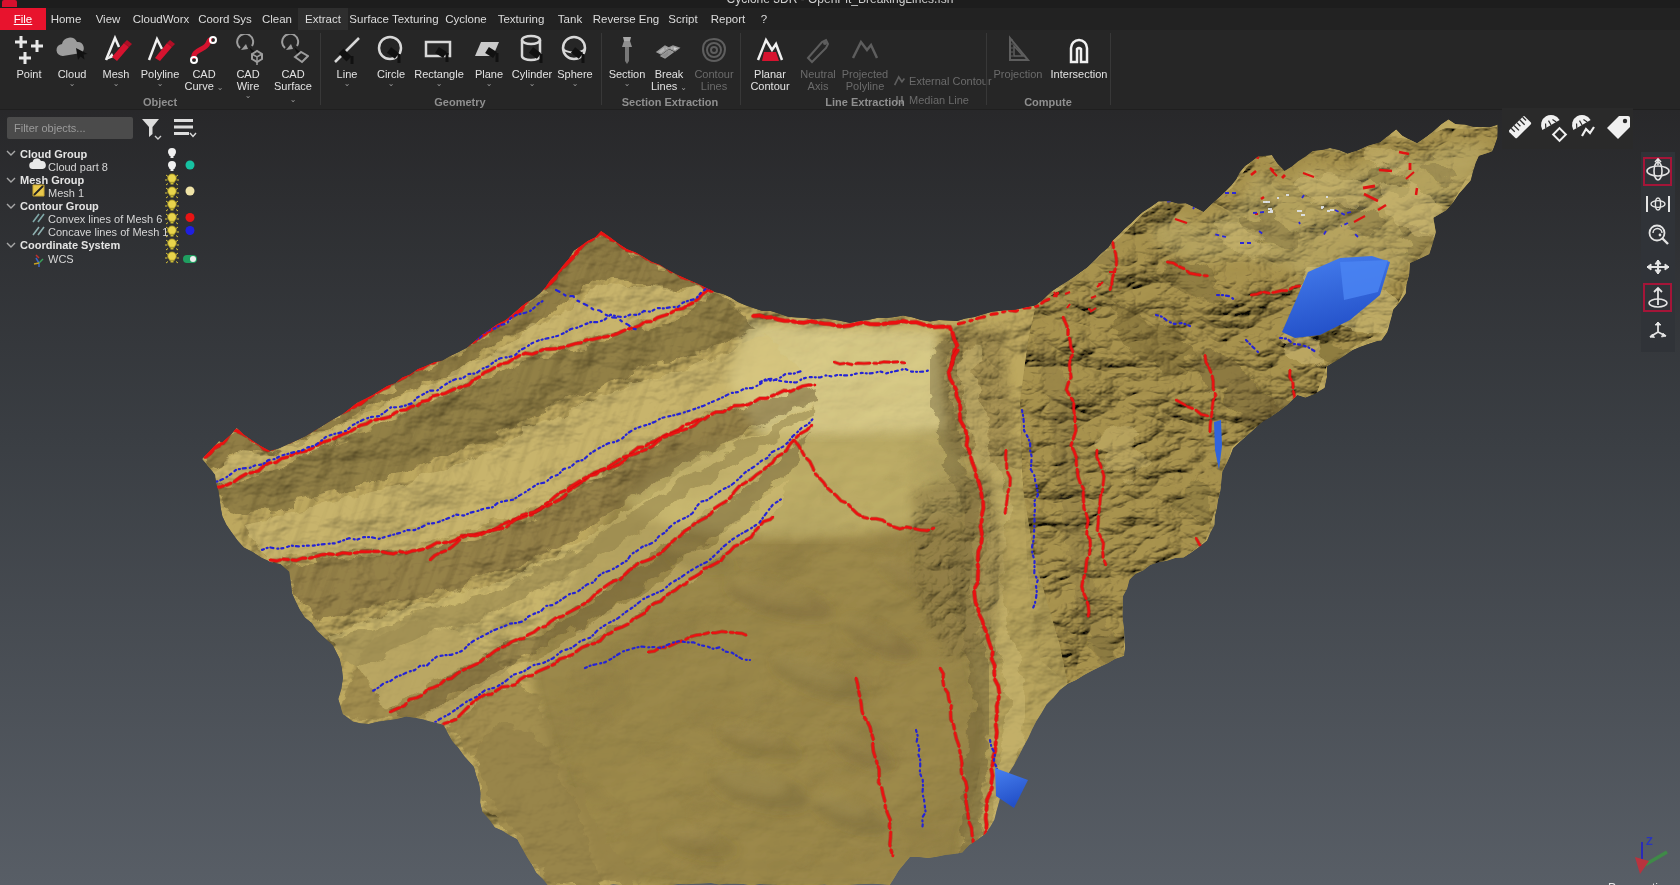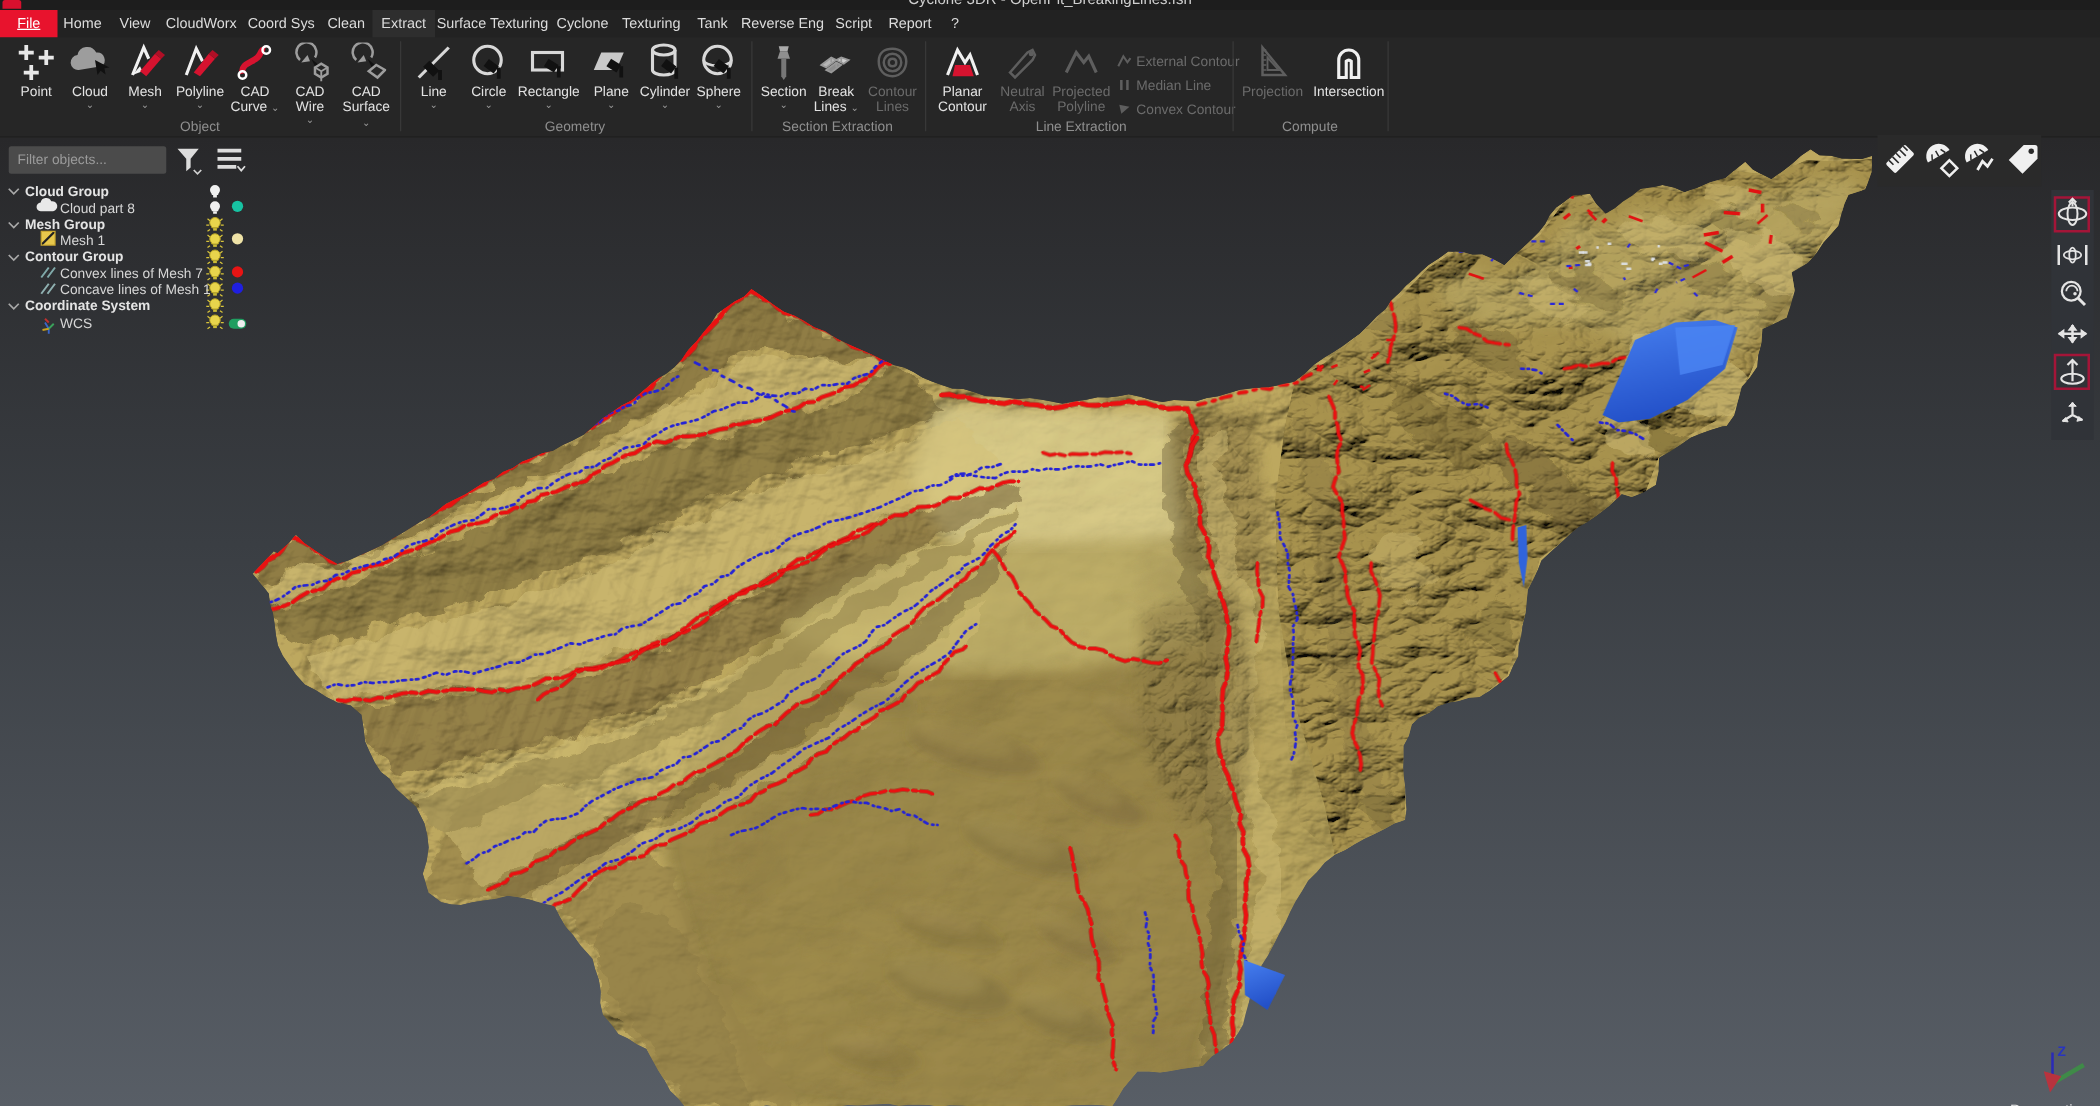--- a/index.html
+++ b/index.html
@@ -10,26 +10,26 @@
   #titletext{position:absolute;left:0;top:-8px;width:1680px;text-align:center;color:#cfcfcf;font-size:12px;}
   #logo{position:absolute;left:2px;top:0;width:15px;height:7px;background:#d8102e;border-radius:2px 2px 0 0;}
   
   #menubar{position:absolute;left:0;top:8px;width:1680px;height:22px;background:#222222;}
   .mtab{position:absolute;top:0;height:22px;line-height:22px;color:#dcdcdc;font-size:11.5px;text-align:center;white-space:nowrap;}
   #filetab{left:0;width:46px;background:#e8132d;color:#fff;text-decoration:underline;}
   #extab{background:#2e2e2e;}
   
   #ribbon{position:absolute;left:0;top:30px;width:1680px;height:80px;background:#262626;border-bottom:1px solid #1f1f1f;}
   .rsep{position:absolute;top:3px;height:72px;width:1px;background:#383838;}
-  .rgl{position:absolute;top:65px;height:14px;line-height:14px;font-size:11px;color:#8f8f8f;text-align:center;}
+  .rgl{position:absolute;top:65px;height:14px;line-height:14px;font-size:11px;color:#8f8f8f;text-align:center;font-weight:bold;}
   .ritem{position:absolute;top:4px;text-align:center;color:#e2e2e2;font-size:11px;line-height:12px;}
   .ritem.dis{color:#6b6b6b;}
   .ricon{display:block;margin:0 auto 2px auto;}
   .rarrow{color:#9a9a9a;font-size:8px;line-height:7px;}
-  .rsmall{position:absolute;color:#6b6b6b;font-size:11px;line-height:13px;text-align:left;}
+  .rsmall{position:absolute;color:#6b6b6b;font-size:11px;line-height:13px;text-align:left;margin-top:32px;}
   
   #viewport{position:absolute;left:0;top:110px;width:1680px;height:775px;}
   
   #treepanel{position:absolute;left:0;top:0;width:230px;}
   #filterbox{position:absolute;left:7px;top:7px;width:126px;height:22px;background:#4b4b4b;border-radius:2px;color:#9b9b9b;font-size:11px;line-height:22px;padding-left:7px;}
   .trow{position:absolute;height:13px;font-size:11px;color:#d6d6d6;white-space:nowrap;}
   .trow b{color:#e4e4e4;}
   
   #rtoolbar{position:absolute;left:1641px;top:42px;width:34px;height:200px;background:#303338;}
   #topicons{position:absolute;left:1502px;top:-2px;width:131px;height:41px;background:#2a2a2a;}
@@ -595,21 +595,21 @@
         <circle cx="190" cy="72.5" r="4.5" fill="#e81414"></circle>
         <circle cx="190" cy="85.5" r="4.5" fill="#1f1fe0"></circle>
         <rect x="183" y="110" width="14" height="8" rx="4" fill="#1f9e60"></rect>
           <circle cx="193" cy="114" r="3" fill="#eee"></circle>
       </svg>
       <div class="trow" style="left:20px;top:37.5px"><b>Cloud Group</b></div>
       <div class="trow" style="left:48px;top:50.5px">Cloud part 8</div>
       <div class="trow" style="left:20px;top:63.5px"><b>Mesh Group</b></div>
       <div class="trow" style="left:48px;top:76.5px">Mesh 1</div>
       <div class="trow" style="left:20px;top:90px"><b>Contour Group</b></div>
-      <div class="trow" style="left:48px;top:103px">Convex lines of Mesh 7</div>
+      <div class="trow" style="left:48px;top:103px">Convex lines of Mesh 6</div>
       <div class="trow" style="left:48px;top:116px">Concave lines of Mesh 1</div>
       <div class="trow" style="left:20px;top:129px"><b>Coordinate System</b></div>
       <div class="trow" style="left:48px;top:142.5px">WCS</div>
     </div>
     <div id="topicons">
       <svg width="131" height="41" viewBox="0 0 131 41">
         <g transform="rotate(-45 17 21)">
             <rect x="8" y="15" width="22" height="11" rx="1.5" fill="#f0f0f0"></rect>
             <g stroke="#2a2a2a" stroke-width="1.3">
               <path d="M12 15v5M16 15v7M20 15v5M24 15v7M28 15v5"></path>

